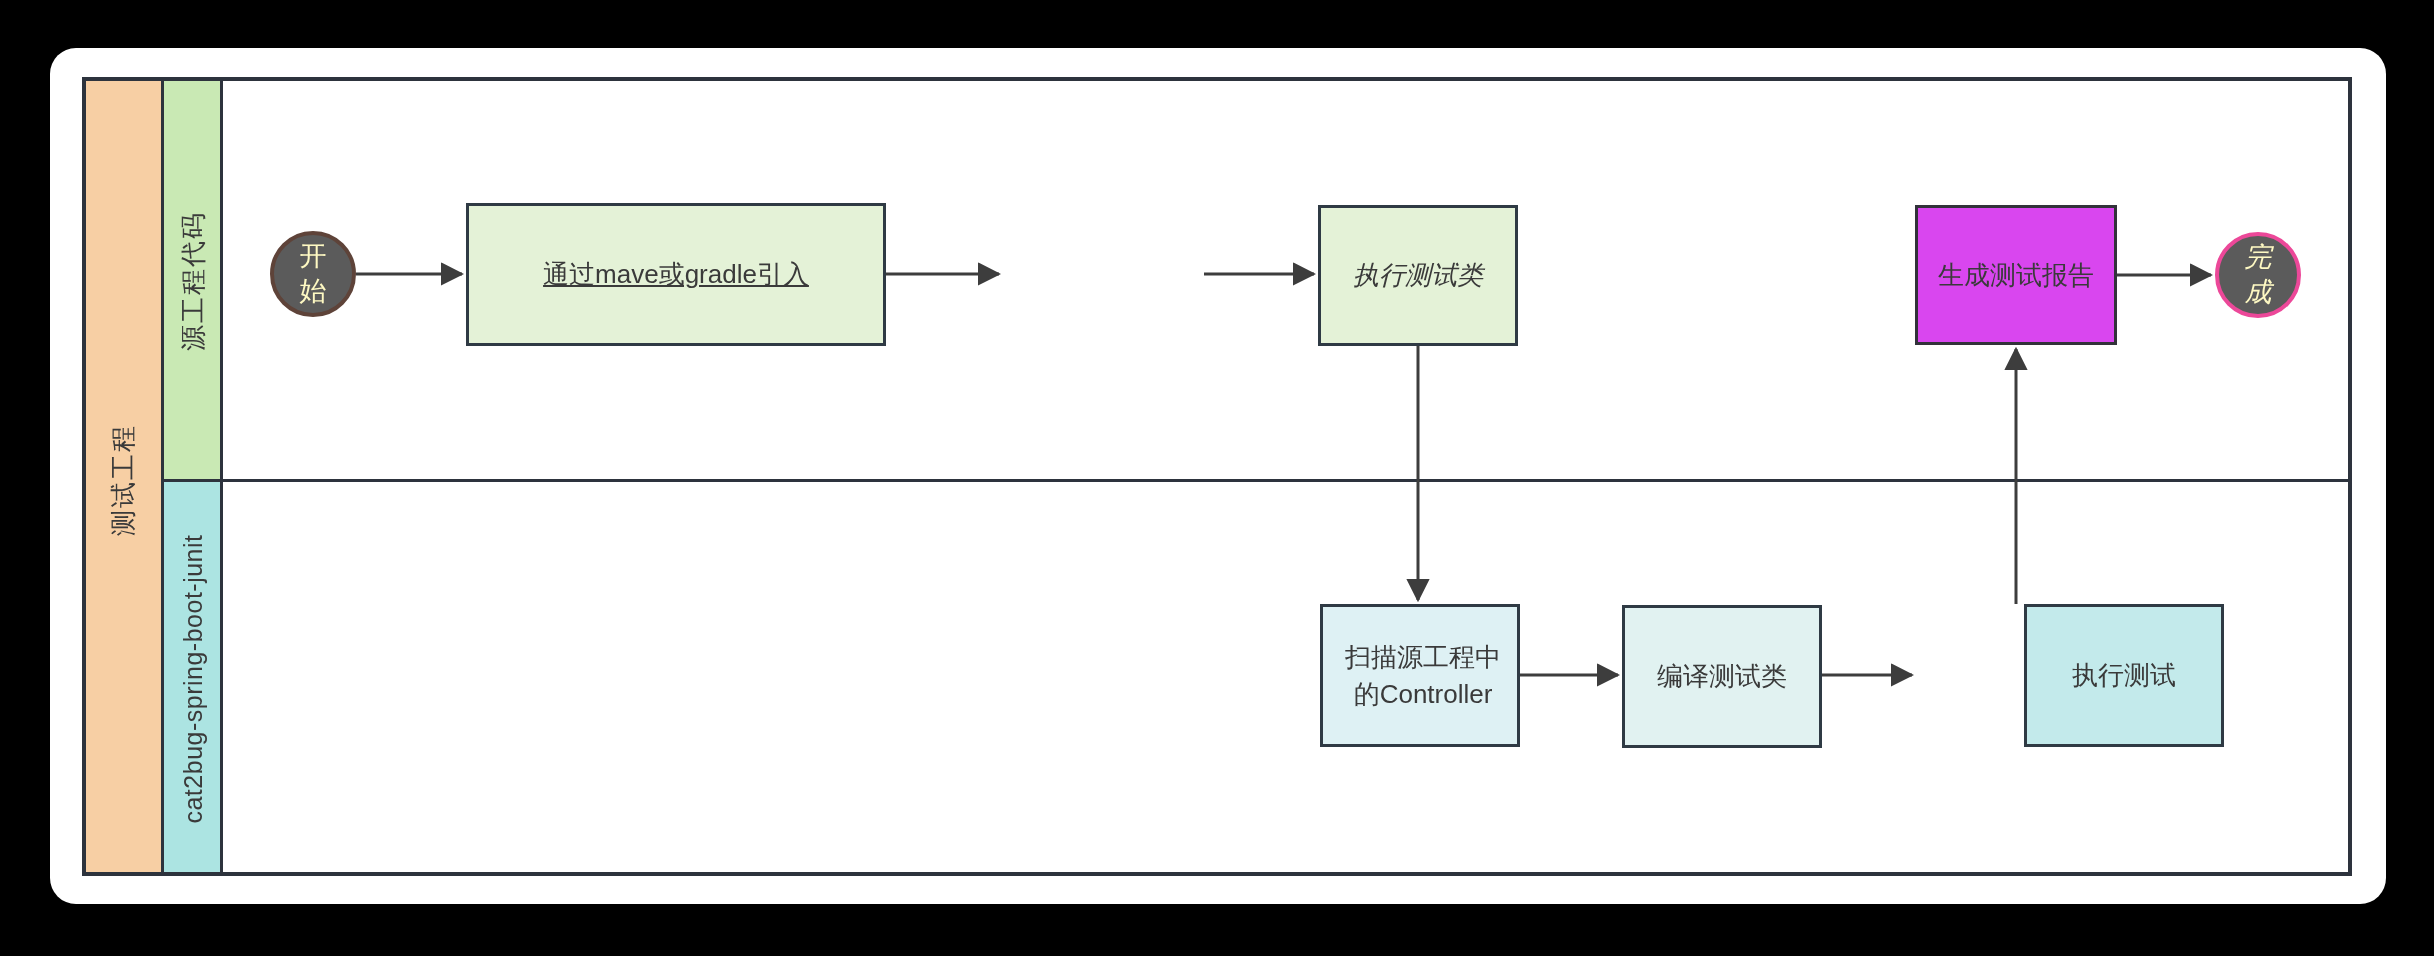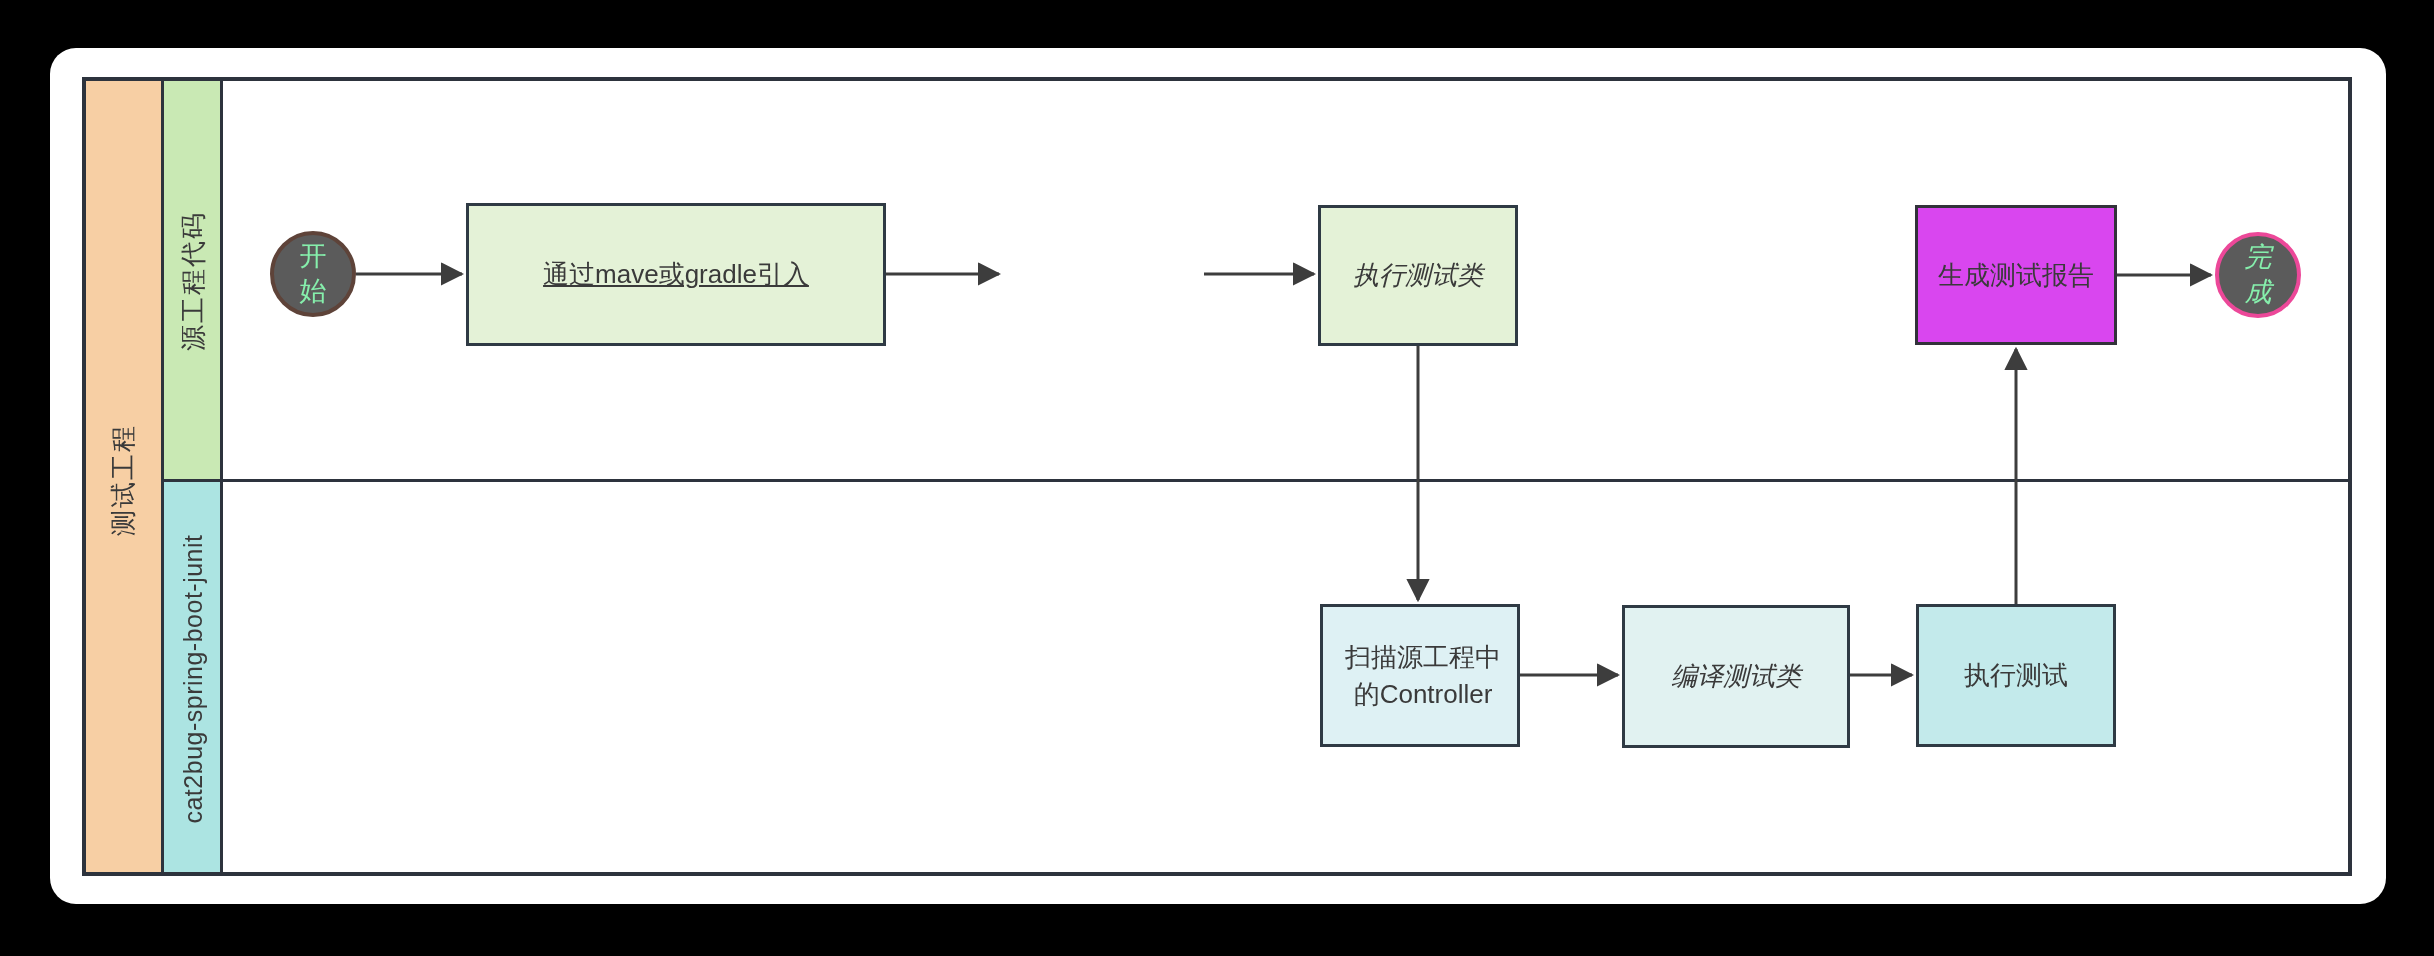--- a/index.html
+++ b/index.html
@@ -15,21 +15,21 @@
     transform:translate(-50%,-50%) rotate(-90deg);}
   .vlabel.mono{font-size:25px;letter-spacing:0.5px;}
   .node{position:absolute;box-sizing:border-box;border:3px solid #2f3a44;display:flex;align-items:center;
     justify-content:center;text-align:center;color:#3a3a3a;font-size:26px;line-height:1.4;}
   .node.green{background:#e4f2d7;}
   .node.orange{background:#d946ef;border-color:#32323a;}
   .node.cyan-light{background:#def1f4;}
   .node.cyan-lighter{background:#e1f2f1;}
   .node.cyan{background:#c3eaeb;}
   .circle-node{position:absolute;box-sizing:border-box;width:86px;height:86px;border-radius:50%;background:#5b5b5b;
-    display:flex;align-items:center;justify-content:center;color:#86efac;font-size:27px;line-height:1.3;}
+    display:flex;align-items:center;justify-content:center;color:#fef9c3;font-size:27px;line-height:1.3;}
   .circle-node.start{border:4px solid #5e4339;}
   .circle-node.end{border:4px solid #ec4899;font-style:italic;}
   .circle-node .stack{display:block;width:30px;text-align:center;word-break:break-all;}
   .edges{position:absolute;left:0;top:0;width:2270px;height:799px;pointer-events:none;}
   .edges line{stroke:#3d3d3d;stroke-width:3;}
 </style>
 </head>
 <body>
 
 <div class="canvas">
@@ -85,22 +85,22 @@
       <span class="stack">完成</span>
     </div>
 
     <div class="node cyan-light" style="left:1234px;top:523px;width:200px;height:143px;padding-left:6px;">
       <div>
         <div>扫描源工程中</div>
         <div>的Controller</div>
       </div>
     </div>
 
-    <div class="node cyan-lighter" style="left:1536px;top:524px;width:228px;height:143px;font-style:italic;">
+    <div class="node cyan-lighter" style="left:1536px;top:524px;width:200px;height:143px;">
       <span>编译测试类</span>
     </div>
 
-    <div class="node cyan" style="left:1830px;top:523px;width:200px;height:143px;">
+    <div class="node cyan" style="left:1938px;top:523px;width:200px;height:143px;">
       <span>执行测试</span>
     </div>
 
   </div>
 </div>
 
 </body></html>

